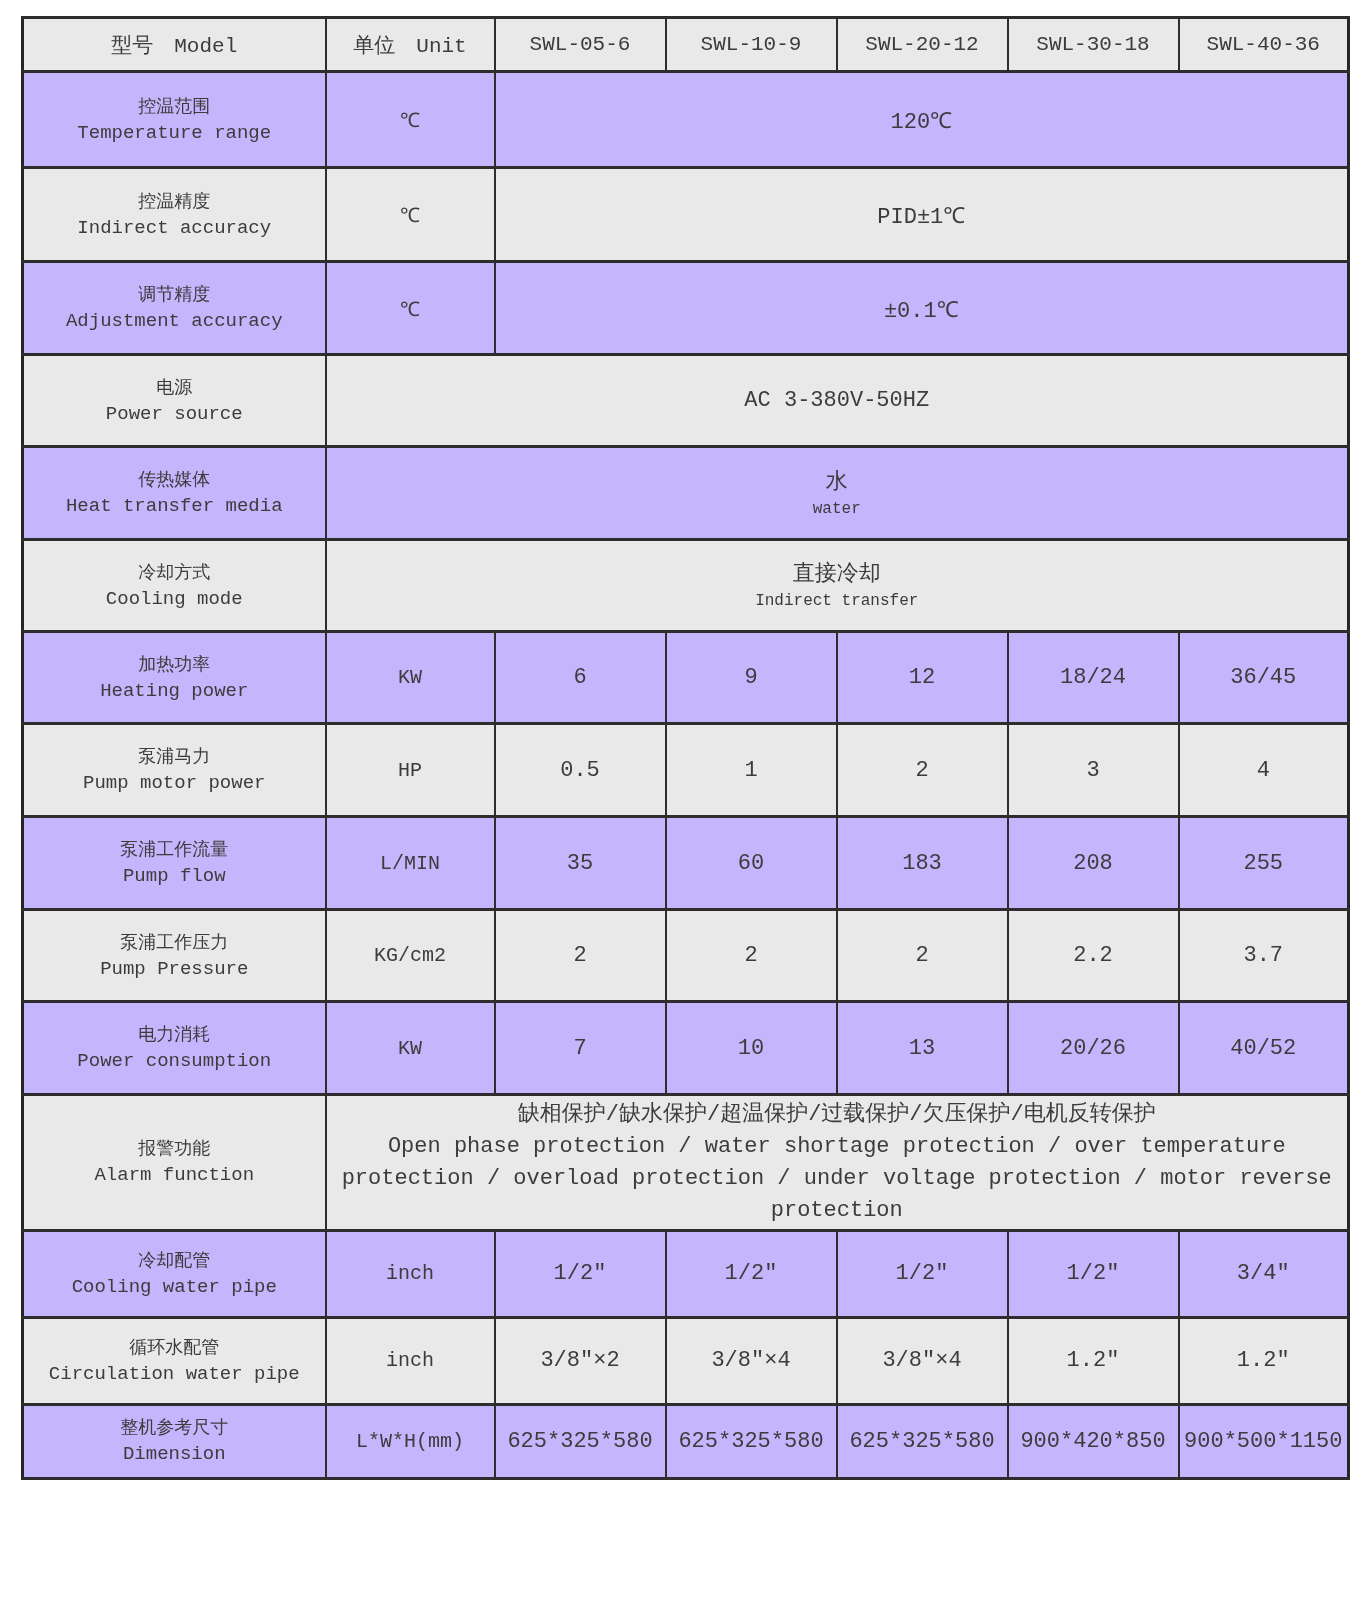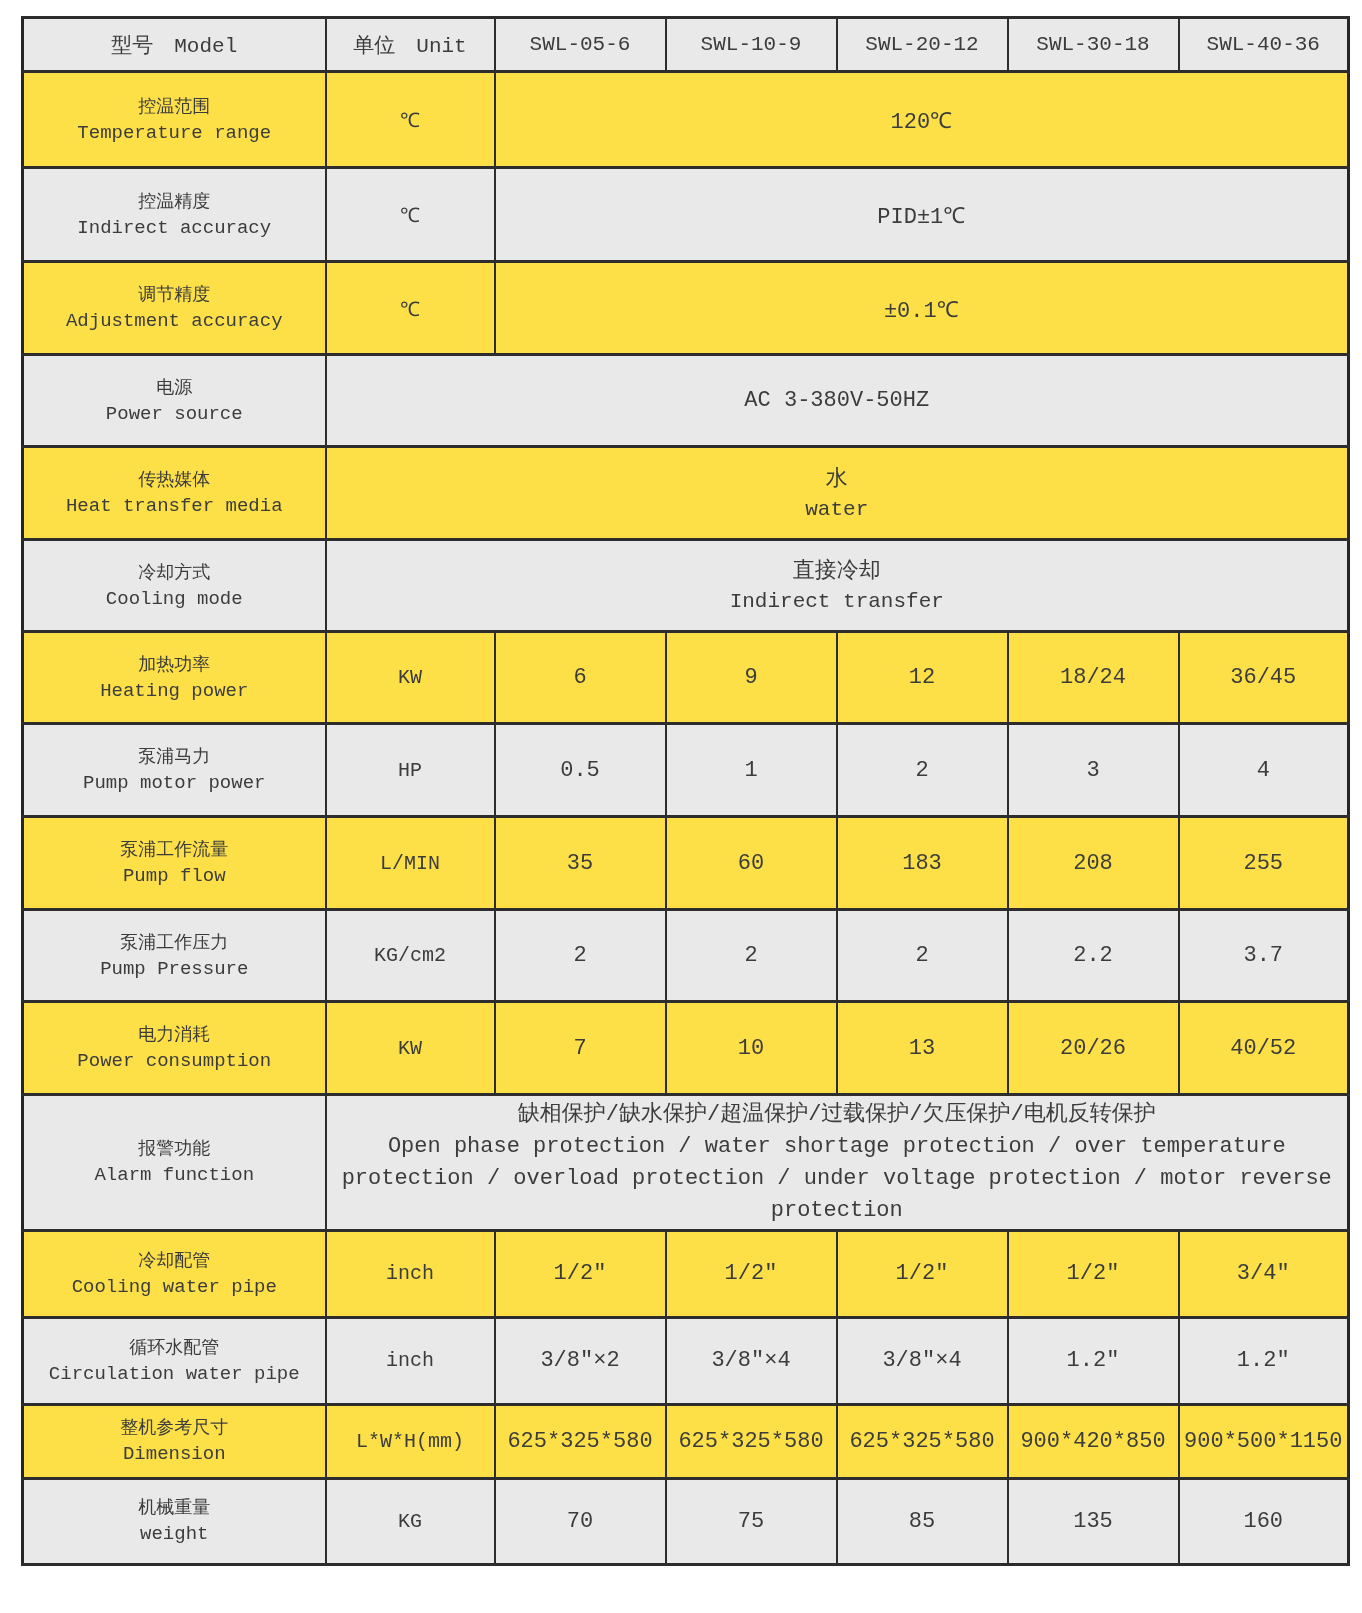--- a/index.html
+++ b/index.html
@@ -9,40 +9,40 @@
     font-family:"Liberation Mono","DejaVu Sans Mono",monospace;
     color:#3c3c3c;
     -webkit-font-smoothing:antialiased;
   }
   table.spec{
     border-collapse:collapse;
     table-layout:fixed;
     width:1327px;
     margin:16px 16px 0 21px;
     border:3px solid #262626;
-    background:#fde047;
+    background:#c4b5fd;
   }
   td,th{
     border:2px solid #2d2d2d;
     border-top-width:3px;
     border-bottom-width:3px;
     text-align:center;
     vertical-align:middle;
     padding:2px 4px;
     font-weight:normal;
     overflow:hidden;
   }
   tr.shade{ background:#e8e9e8; }
   .zh{ font-size:18px; line-height:1.5; }
   .en{ font-size:19px; line-height:1.3; }
   .hdr{ font-size:21px; }
   .unit{ font-size:20px; }
   .val{ font-size:22px; }
   .vzh{ font-size:22px; line-height:1.5; }
-  .ven{ font-size:21px; line-height:1.32; }
+  .ven{ font-size:16px; line-height:1.32; }
   .ven-long{ font-size:22px; line-height:1.45; padding:0 6px; }
 </style>
 </head>
 <body>
 
 <table class="spec">
   <colgroup>
     <col style="width:303px">
       <col style="width:169px">
       <col style="width:171px">
@@ -228,26 +228,14 @@
       <div class="en">Dimension</div>
     </td>
     <td class="unit">L*W*H(mm)</td>
     <td class="val">625*325*580</td>
     <td class="val">625*325*580</td>
     <td class="val">625*325*580</td>
     <td class="val">900*420*850</td>
     <td class="val">900*500*1150</td>
   </tr>
 
-  <tr class="shade" style="height:86px">
-    <td>
-      <div class="zh">机械重量</div>
-      <div class="en">weight</div>
-    </td>
-    <td class="unit">KG</td>
-    <td class="val">70</td>
-    <td class="val">75</td>
-    <td class="val">85</td>
-    <td class="val">135</td>
-    <td class="val">160</td>
-  </tr>
 </tbody>
   </table>
 
 </body></html>

